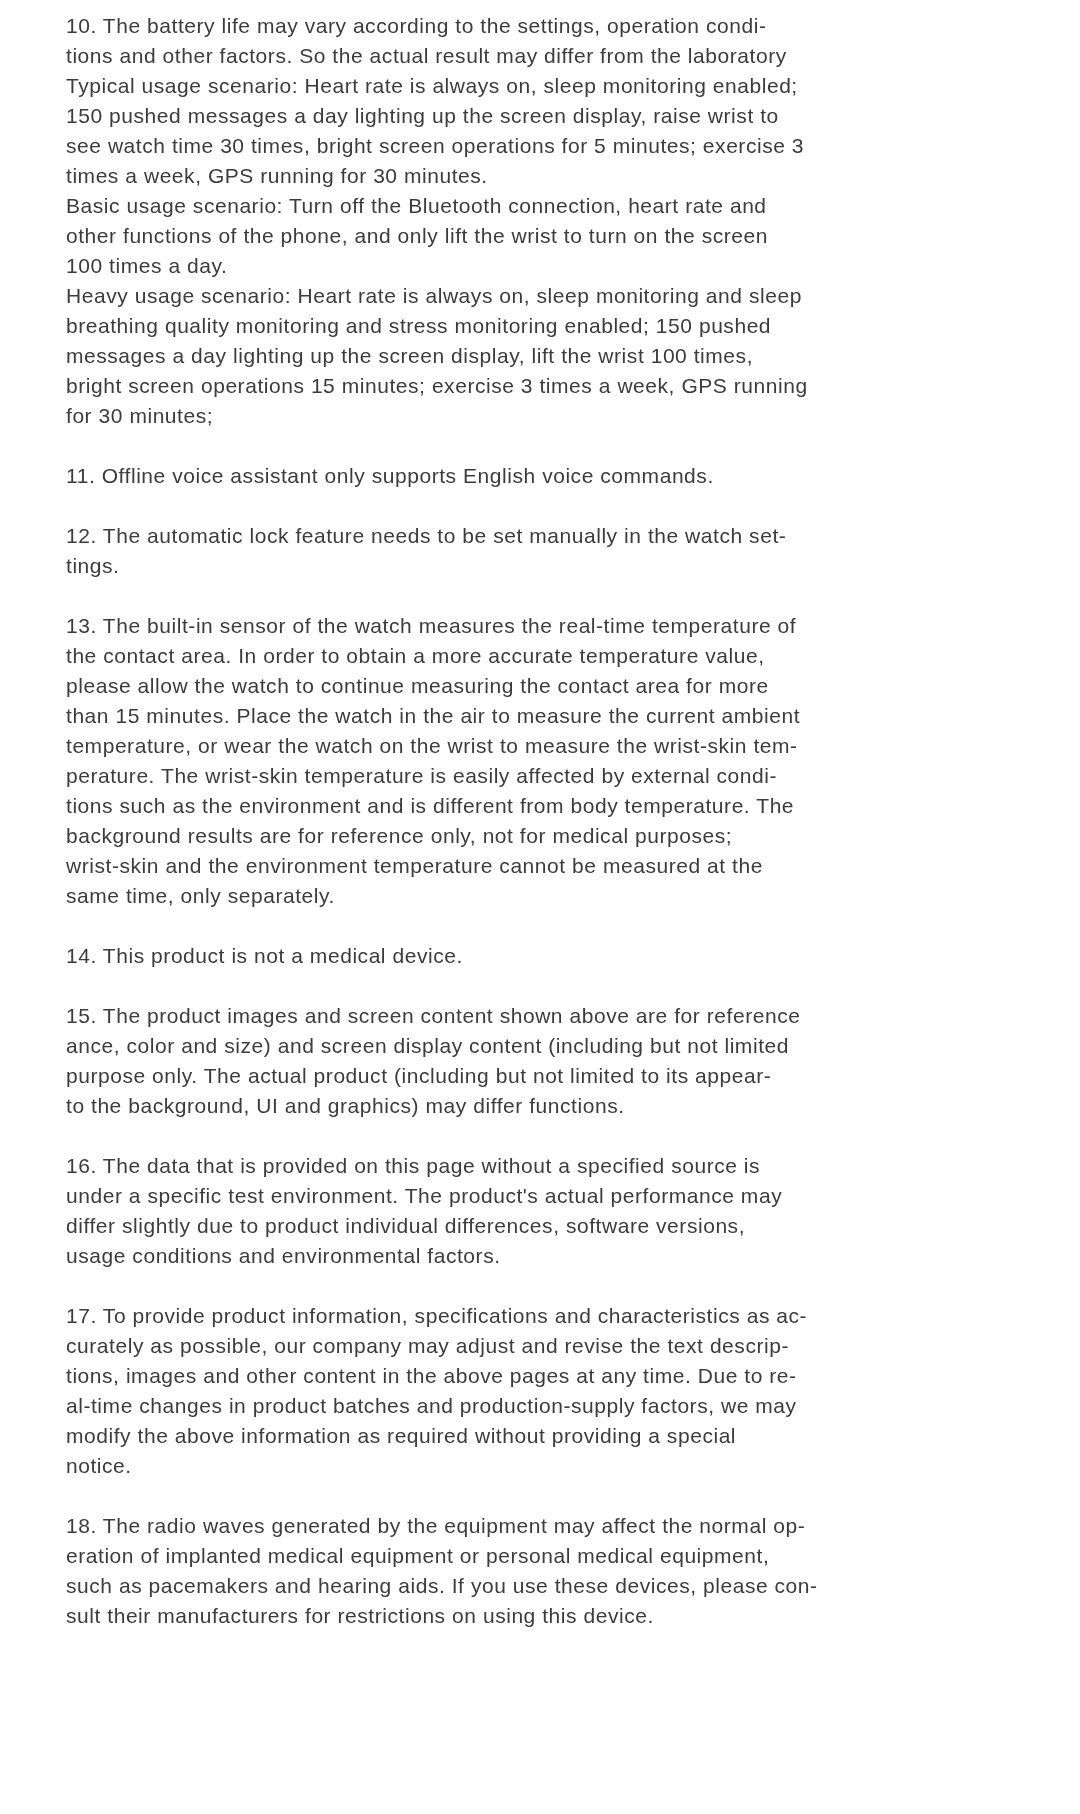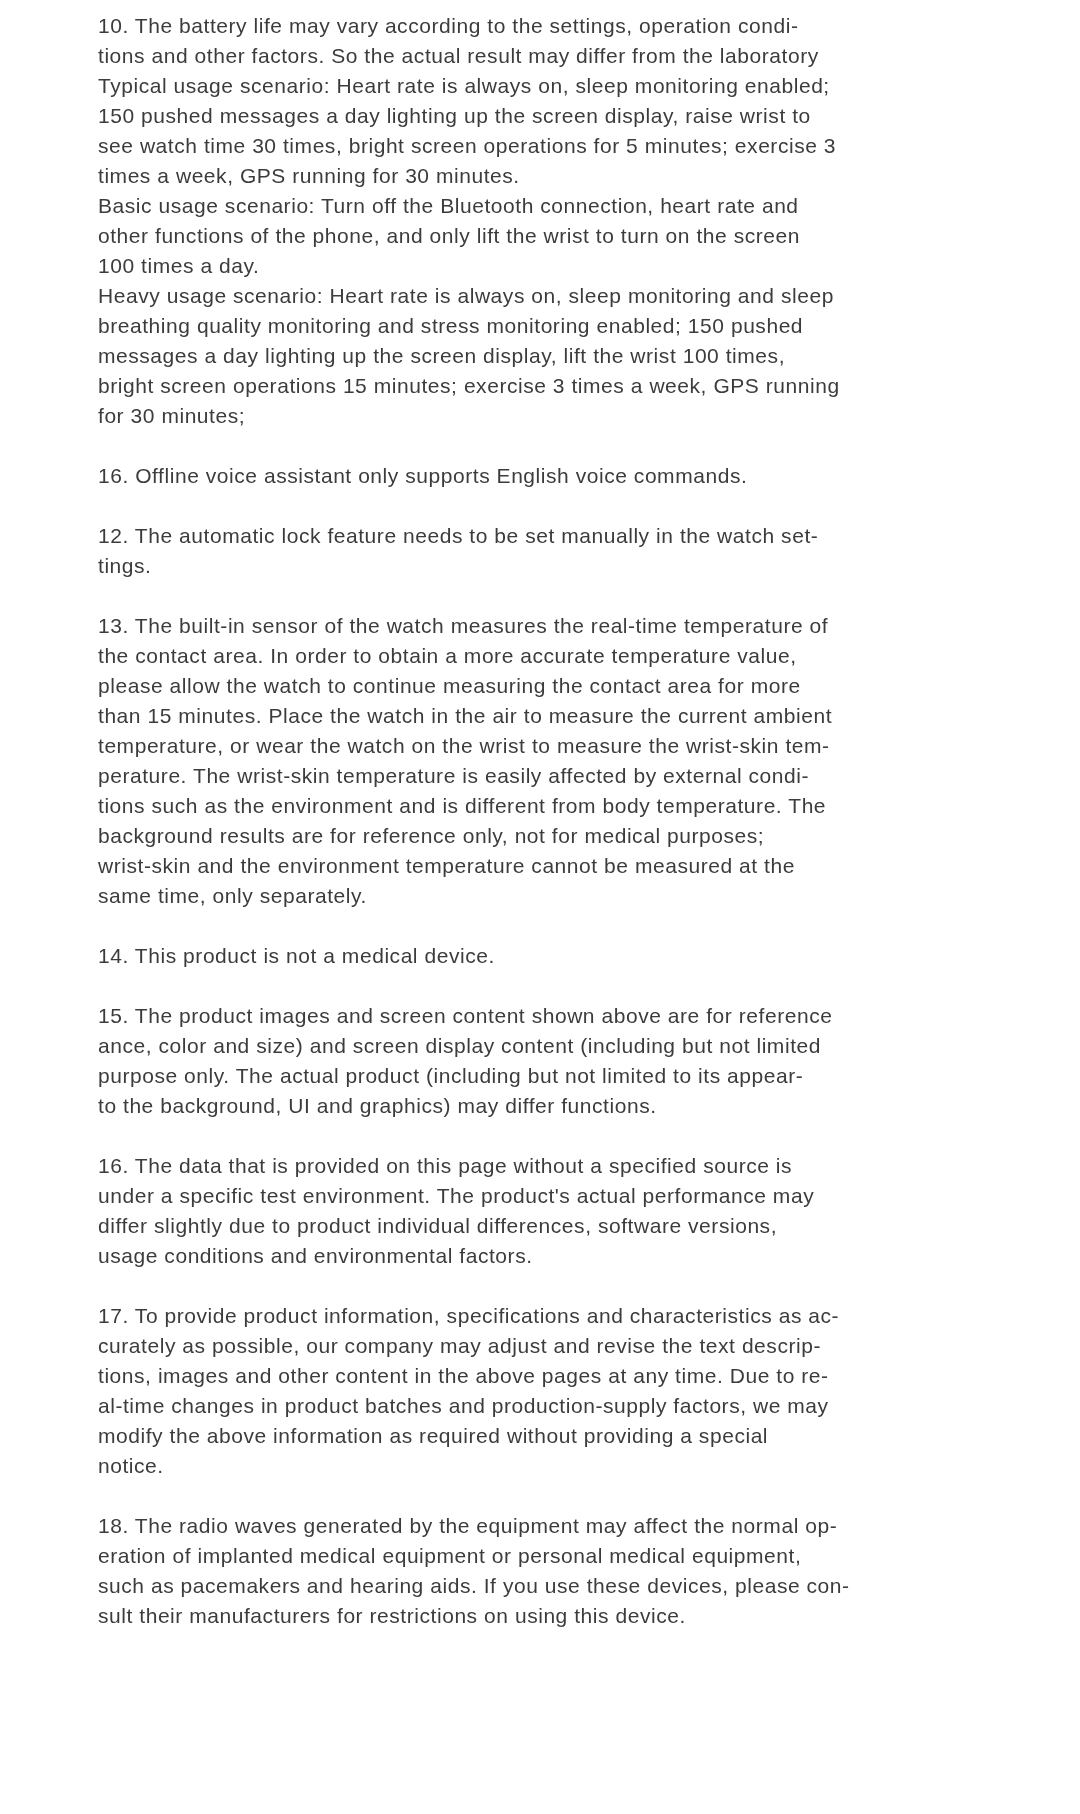--- a/index.html
+++ b/index.html
@@ -16,21 +16,21 @@
     font-family: "Liberation Sans", "DejaVu Sans", sans-serif;
     font-size: 21px;
     line-height: 30px;
     letter-spacing: 0.55px;
     color: #3c3c3c;
     font-weight: 400;
     -webkit-font-smoothing: antialiased;
   }
   .paragraph { margin-bottom: 30px; }
   .paragraph:last-child { margin-bottom: 0; }
-  .line { white-space: nowrap; height: 30px; margin-left: 32px; }
+  .line { white-space: nowrap; height: 30px; }
 </style>
 </head>
 <body>
 
 <div class="page">
 
   <div class="paragraph">
     <div class="line">10. The battery life may vary according to the settings, operation condi-</div>
     <div class="line">tions and other factors. So the actual result may differ from the laboratory</div>
     <div class="line">Typical usage scenario: Heart rate is always on, sleep monitoring enabled;</div>
@@ -41,21 +41,21 @@
     <div class="line">other functions of the phone, and only lift the wrist to turn on the screen</div>
     <div class="line">100 times a day.</div>
     <div class="line">Heavy usage scenario: Heart rate is always on, sleep monitoring and sleep</div>
     <div class="line">breathing quality monitoring and stress monitoring enabled; 150 pushed</div>
     <div class="line">messages a day lighting up the screen display, lift the wrist 100 times,</div>
     <div class="line">bright screen operations 15 minutes; exercise 3 times a week, GPS running</div>
     <div class="line">for 30 minutes;</div>
   </div>
 
   <div class="paragraph">
-    <div class="line">16. Offline voice assistant only supports English voice commands.</div>
+    <div class="line">11. Offline voice assistant only supports English voice commands.</div>
   </div>
 
   <div class="paragraph">
     <div class="line">12. The automatic lock feature needs to be set manually in the watch set-</div>
     <div class="line">tings.</div>
   </div>
 
   <div class="paragraph">
     <div class="line">13. The built-in sensor of the watch measures the real-time temperature of</div>
     <div class="line">the contact area. In order to obtain a more accurate temperature value,</div>

